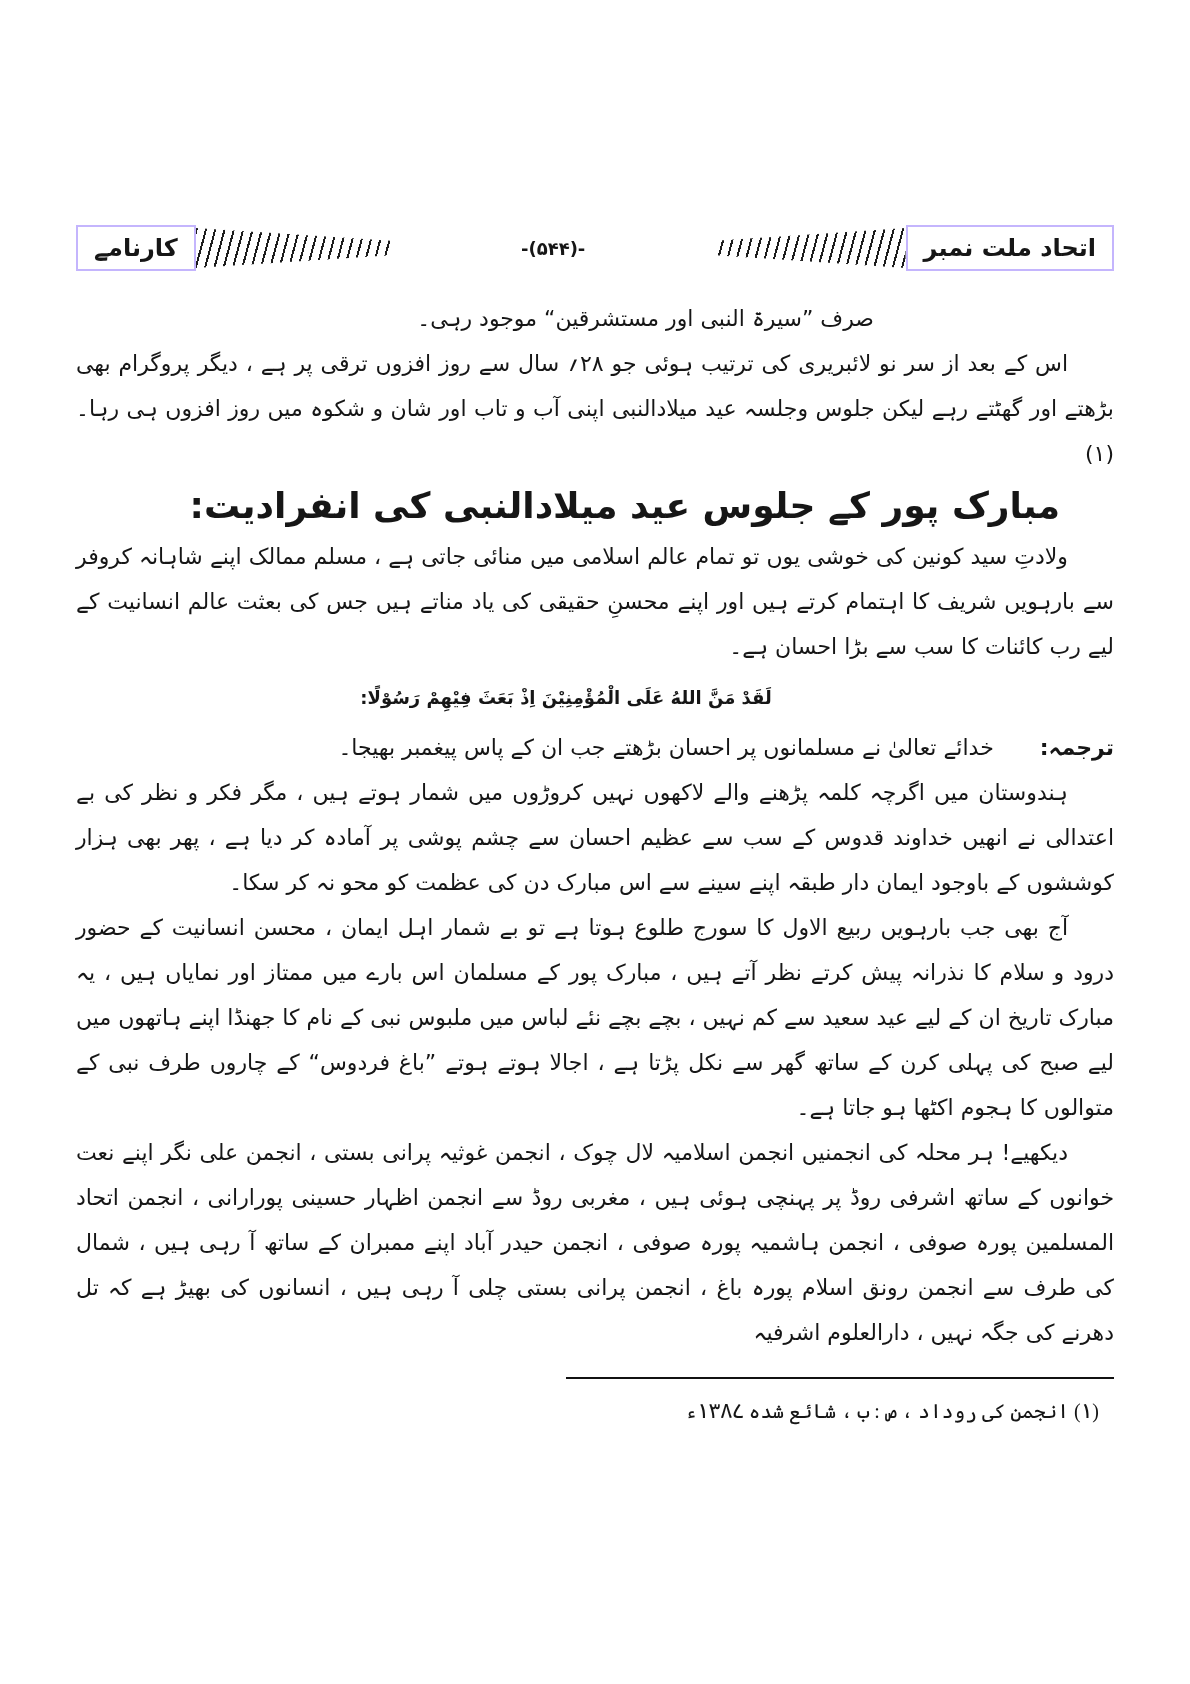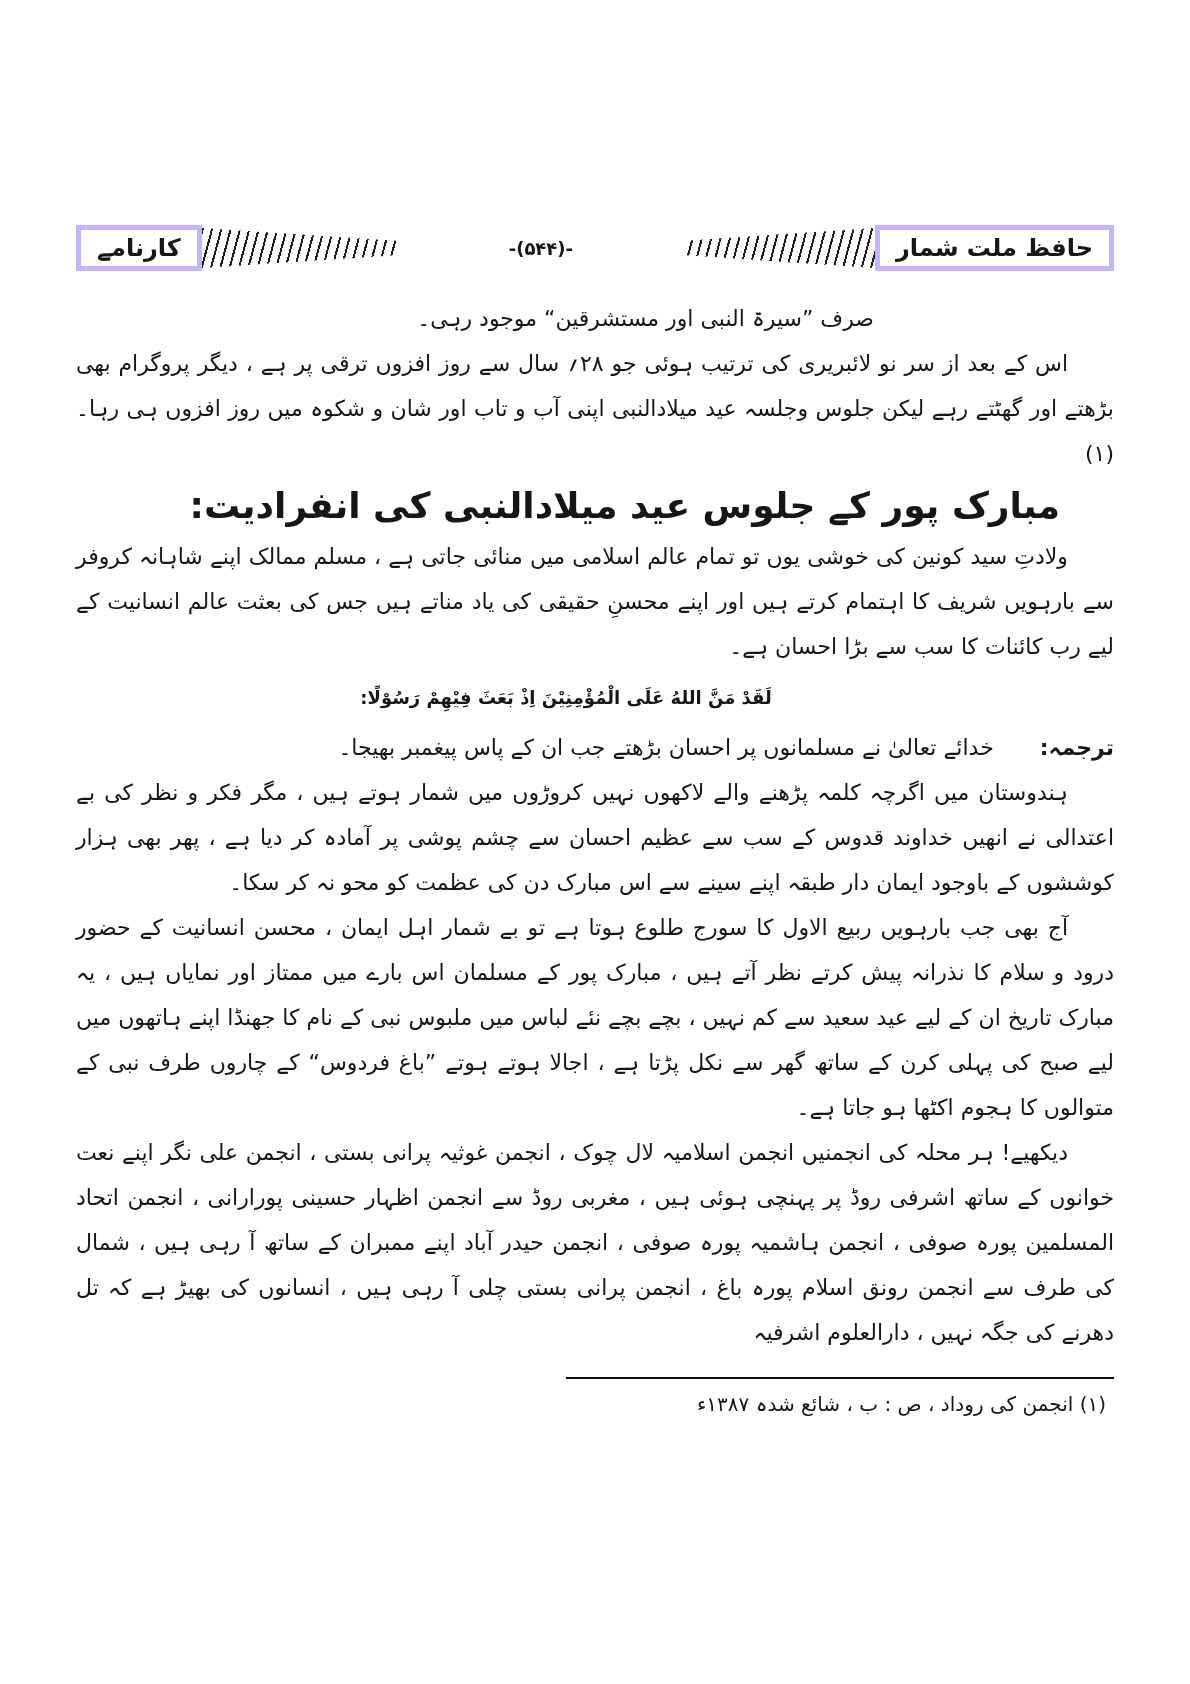--- a/index.html
+++ b/index.html
@@ -27,21 +27,21 @@
     justify-content: space-between;
     height: 48px;
     margin-bottom: 24px;
   }
   .banner {
     display: flex;
     align-items: stretch;
     height: 46px;
   }
   .banner-label {
-    border: 5px solid #c4b5fd;
+    border: 2px solid #c4b5fd;
     display: flex;
     align-items: center;
     justify-content: center;
     padding: 0 16px;
     font-size: 24px;
     font-weight: bold;
     white-space: nowrap;
     background: #fff;
   }
   .hatch {
@@ -103,32 +103,33 @@
   
   .footnote-rule {
     width: 548px;
     height: 0;
     border-top: 2px solid #111;
     margin: 22px 0 8px auto;
   }
   .footnote {
     font-size: 20px;
     line-height: 34px;
-    margin: 8px;
+    margin: 15px;
     text-align: right;
+    font-family: Liberation Serif, serif;
   }
 </style>
 </head>
 <body>
 
 <div class="page">
 
   <div class="header">
     <div class="banner">
-      <div class="banner-label">حافظ ملت شمار</div>
+      <div class="banner-label">اتحاد ملت نمبر</div>
       <div class="hatch hatch-right"></div>
     </div>
 
     <div class="page-number">-(۵۴۴)-</div>
 
     <div class="banner">
       <div class="hatch hatch-left"></div>
       <div class="banner-label">کارنامے</div>
     </div>
   </div>

